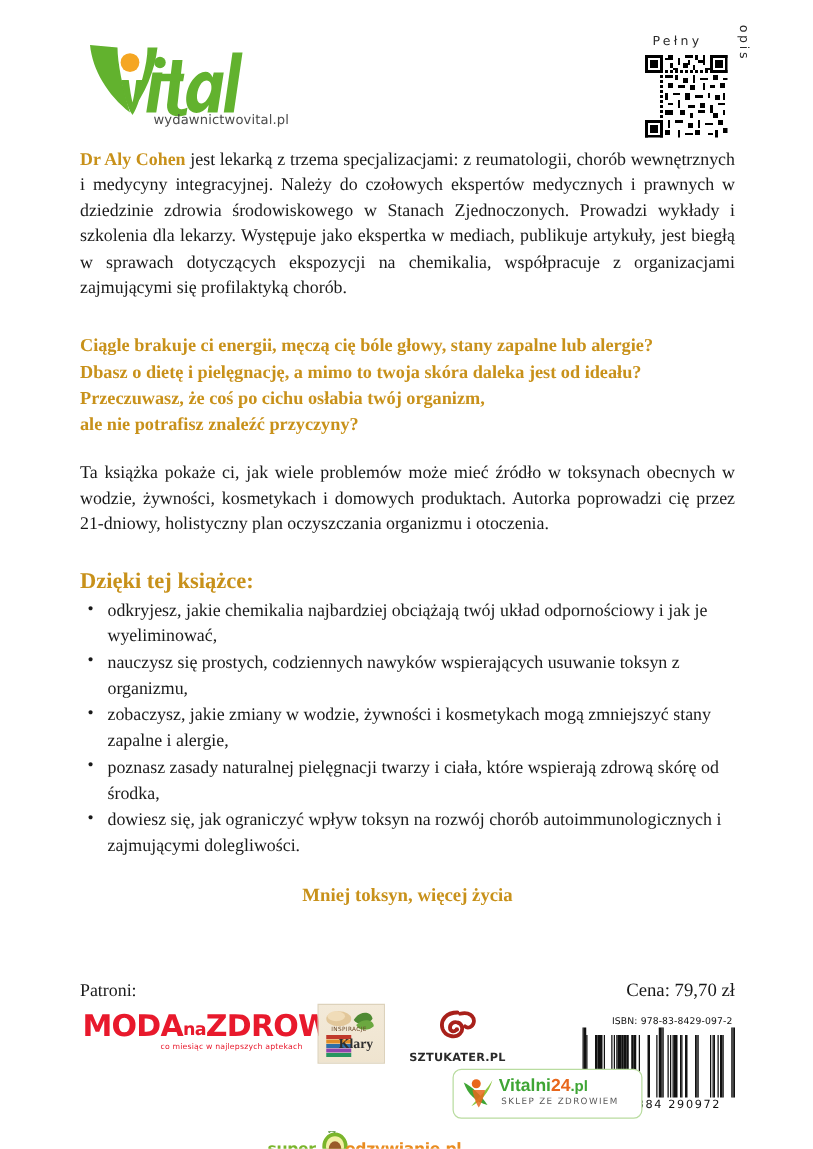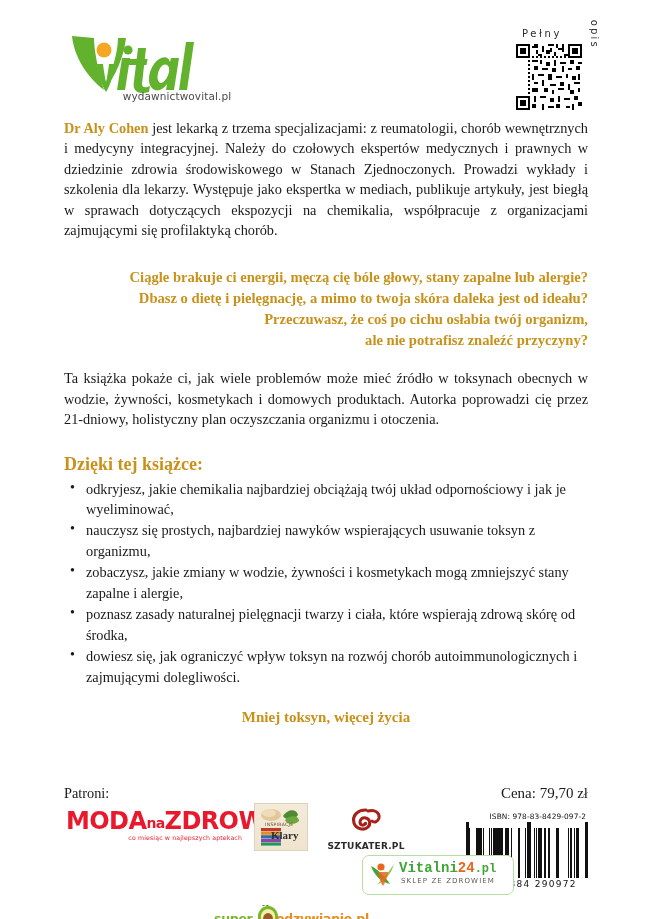--- a/index.html
+++ b/index.html
@@ -103,21 +103,21 @@
   p.body.spaced { margin-top: 17px; }
 
   .author-name {
     font-weight: bold;
     color: #c8911a;
   }
 
   .question-block {
     margin-top: 26px;
     margin-bottom: 4px;
-    text-align: right;
+    text-align: left;
     color: #c8911a;
     font-weight: bold;
     font-size: 14.6px;
     line-height: 1.45;
   }
   .question-block div { white-space: nowrap; }
 
   .benefits-head {
     margin-top: 24px;
     font-weight: bold;
@@ -349,21 +349,21 @@
     width: 150px;
     height: 38px;
     border: 1px solid #b9dca0;
     border-radius: 7px;
     background: #fff;
   }
   .vitalni-name {
     position: absolute;
     left: 36px;
     top: 4px;
-    font-family: Liberation Mono, monospace;
+    font-family: Liberation Sans, sans-serif;
     font-weight: bold;
     font-size: 14px;
     color: #3fa535;
     white-space: nowrap;
     text-align: center;
   }
   .vitalni-name .num { color: #e8671c; }
   .vitalni-name .pl { color: #3fa535; font-size: 12px; }
   .vitalni-sub {
     position: absolute;
@@ -526,21 +526,21 @@
       <div>Przeczuwasz, że coś po cichu osłabia twój organizm,</div>
       <div>ale nie potrafisz znaleźć przyczyny?</div>
     </div>
 
     <p class="body spaced">Ta książka pokaże ci, jak wiele problemów może mieć źródło w toksynach obecnych w wodzie, żywności, kosmetykach i domowych produktach. Autorka poprowadzi cię przez 21-dniowy, holistyczny plan oczyszczania organizmu i otoczenia.</p>
 
     <div class="benefits-head">Dzięki tej książce:</div>
 
     <ul class="benefits">
       <li>odkryjesz, jakie chemikalia najbardziej obciążają twój układ odpornościowy i jak je wyeliminować,</li>
-      <li>nauczysz się prostych, najbardziej nawyków wspierających usuwanie toksyn z organizmu,</li>
+      <li>nauczysz się prostych, codziennych nawyków wspierających usuwanie toksyn z organizmu,</li>
       <li>zobaczysz, jakie zmiany w wodzie, żywności i kosmetykach mogą zmniejszyć stany zapalne i alergie,</li>
       <li>poznasz zasady naturalnej pielęgnacji twarzy i ciała, które wspierają zdrową skórę od środka,</li>
       <li>dowiesz się, jak ograniczyć wpływ toksyn na rozwój chorób autoimmunologicznych i zajmującymi dolegliwości.</li>
     </ul>
 
 
     <div class="tagline">Mniej toksyn, więcej życia</div>
   </div>
 
   <div class="bottom">

